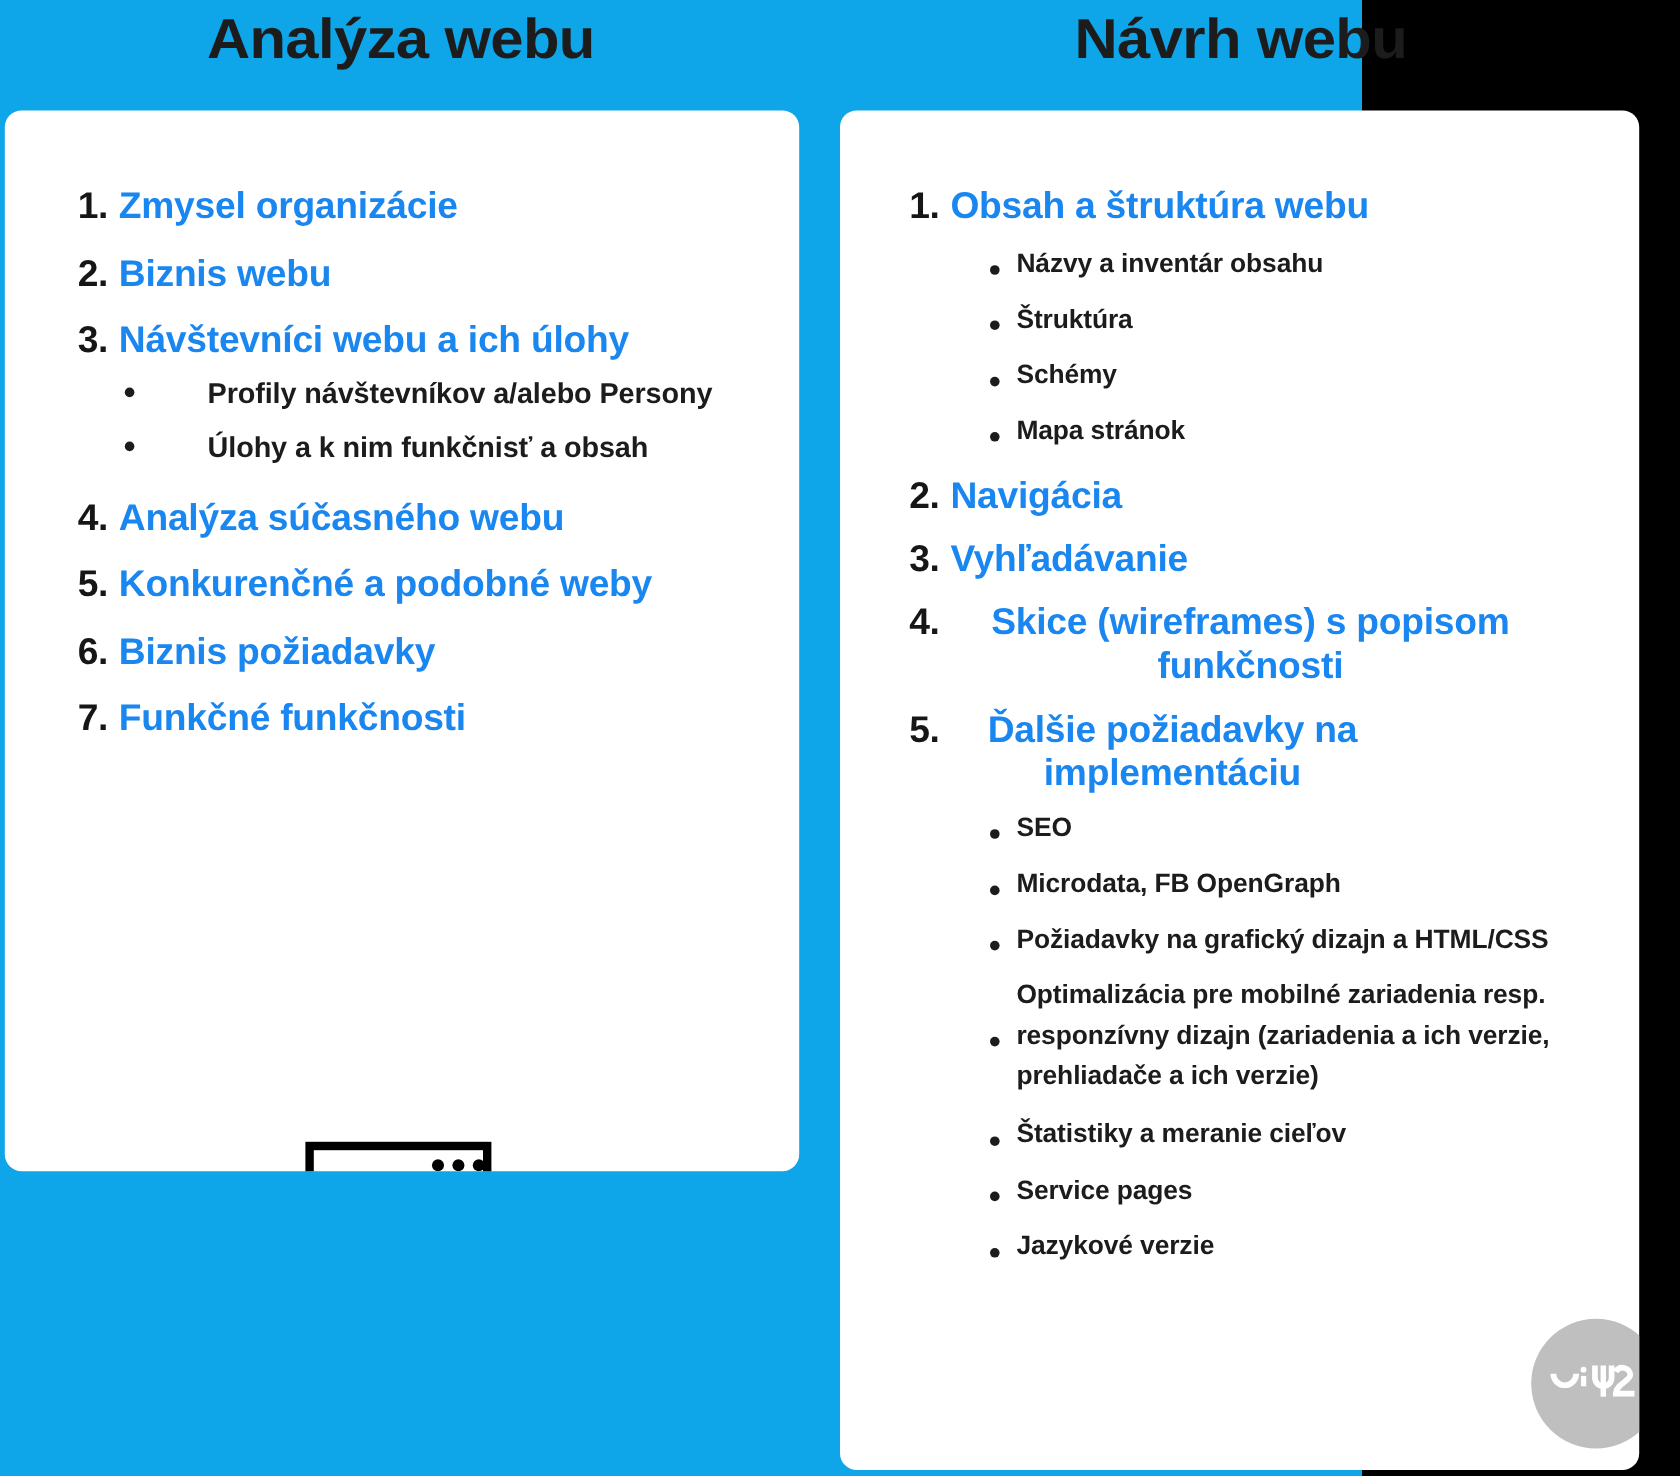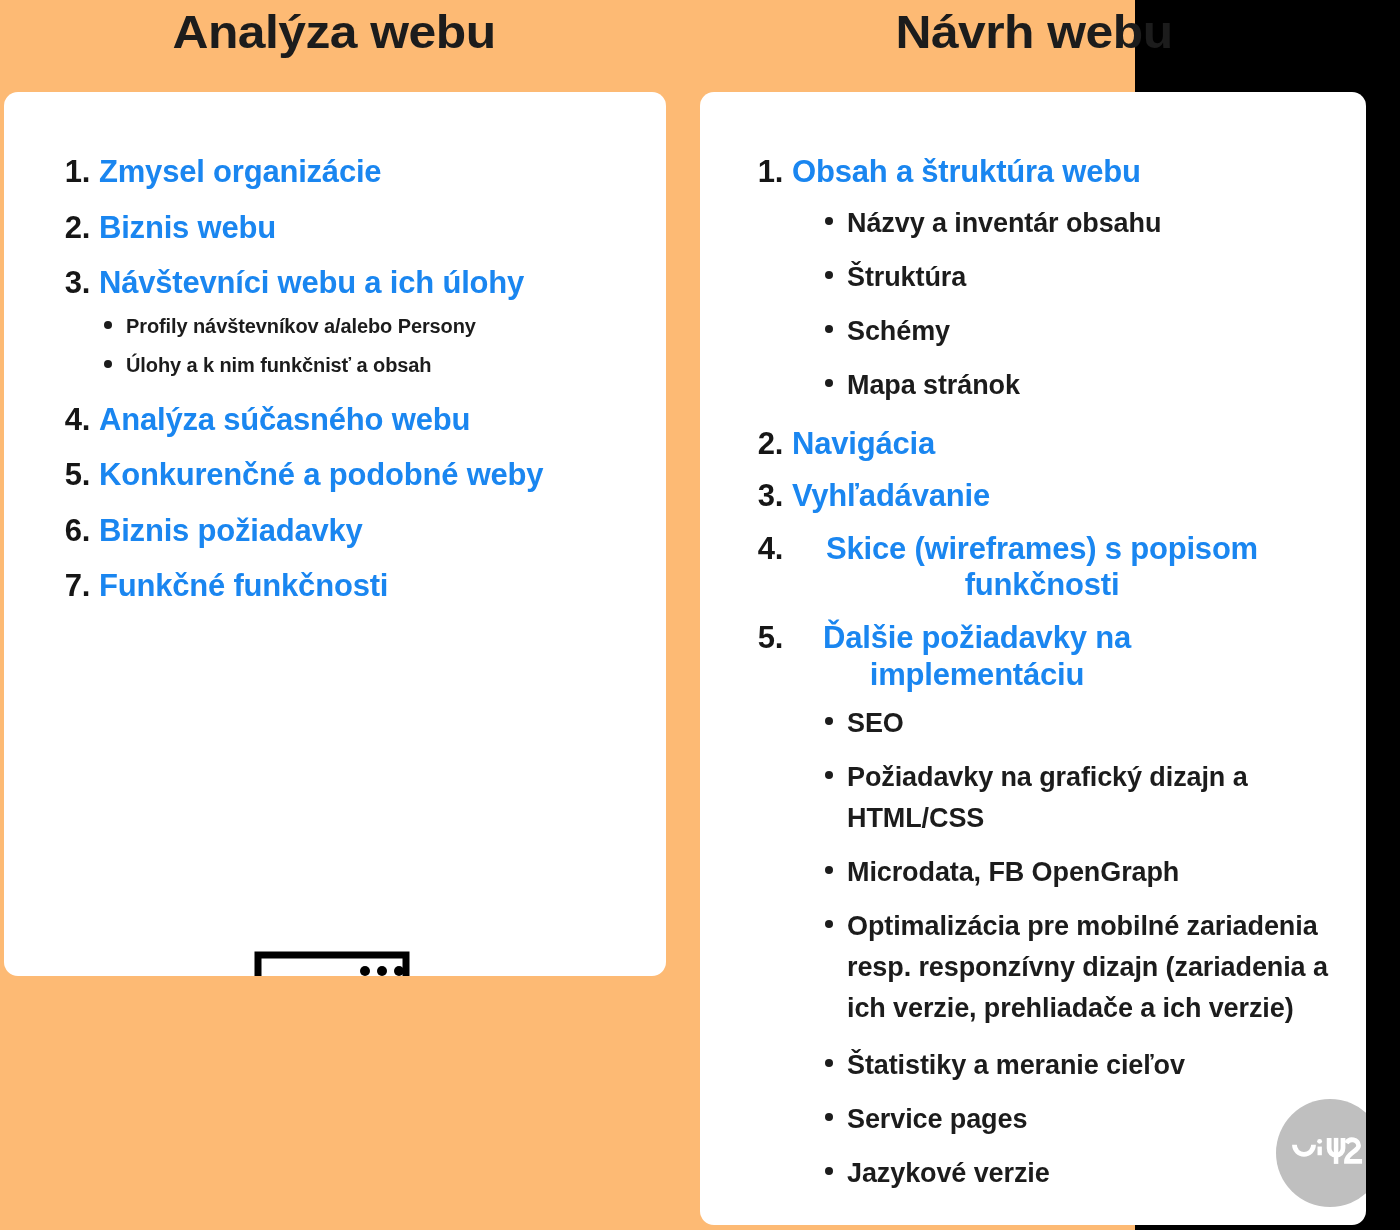--- a/index.html
+++ b/index.html
@@ -9,21 +9,21 @@
     height: 1230px;
     background: #000000;
     font-family: "Liberation Sans", sans-serif;
     overflow: hidden;
   }
 
   .stage {
     position: relative;
     width: 1135px;
     height: 1230px;
-    background: #fdba74;
+    background: #0ea5e9;
   }
 
   
   .heading {
     position: absolute;
     top: 2px;
     font-family: "Liberation Sans", sans-serif;
     font-weight: 700;
     font-size: 47px;
     letter-spacing: -0.5px;
@@ -111,42 +111,42 @@
   
   .left-body {
     position: absolute;
     left: 52px;
     top: 62px;
     width: 600px;
   }
   .left-body .oitem { margin-bottom: 19px; }
   .left-body .onum  { width: 34px; }
   .left-body .sublist { margin: 9px 0 22px 48px; }
-  .left-body .subitem { font-size: 20px; line-height: 1.5; margin-bottom: 9px; }
+  .left-body .subitem { font-size: 24px; line-height: 1.5; margin-bottom: 9px; gap: 47px; }
 
   
   .analytics-icon {
     position: absolute;
     left: 248px;
     top: 858px;
     width: 160px;
     height: 126px;
   }
 
   
   .right-body {
     position: absolute;
     left: 55px;
     top: 62px;
     width: 600px;
   }
   .right-body .oitem { margin-bottom: 16px; }
   .right-body .onum  { width: 28px; }
   .right-body .sublist { margin: 12px 0 20px 70px; }
-  .right-body .subitem { font-size: 27px; line-height: 1.52; margin-bottom: 13px; }
+  .right-body .subitem { font-size: 22px; line-height: 1.52; margin-bottom: 13px; align-items: center; }
   .right-body .sublist.tight { margin-top: 10px; margin-bottom: 4px; }
 
   
   .watermark {
     position: absolute;
     right: -18px;
     bottom: 18px;
     width: 108px;
     height: 108px;
     border-radius: 50%;
@@ -290,25 +290,25 @@
           <span class="onum">5.</span>
           <span class="otext" style="max-width:370px;">Ďalšie požiadavky na implementáciu</span>
         </li>
         <ul class="sublist tight">
           <li class="subitem">
             <span class="dot"></span>
             <span class="subtext">SEO</span>
           </li>
           <li class="subitem">
             <span class="dot"></span>
+            <span class="subtext">Microdata, FB OpenGraph</span>
+          </li>
+          <li class="subitem">
+            <span class="dot"></span>
             <span class="subtext">Požiadavky na grafický dizajn a HTML/CSS</span>
-          </li>
-          <li class="subitem">
-            <span class="dot"></span>
-            <span class="subtext">Microdata, FB OpenGraph</span>
           </li>
           <li class="subitem" style="margin-bottom:16px;">
             <span class="dot"></span>
             <span class="subtext" style="max-width:510px;display:inline-block;">Optimalizácia pre mobilné zariadenia resp. responzívny dizajn (zariadenia a ich verzie, prehliadače a ich verzie)</span>
           </li>
           <li class="subitem">
             <span class="dot"></span>
             <span class="subtext">Štatistiky a meranie cieľov</span>
           </li>
           <li class="subitem">

